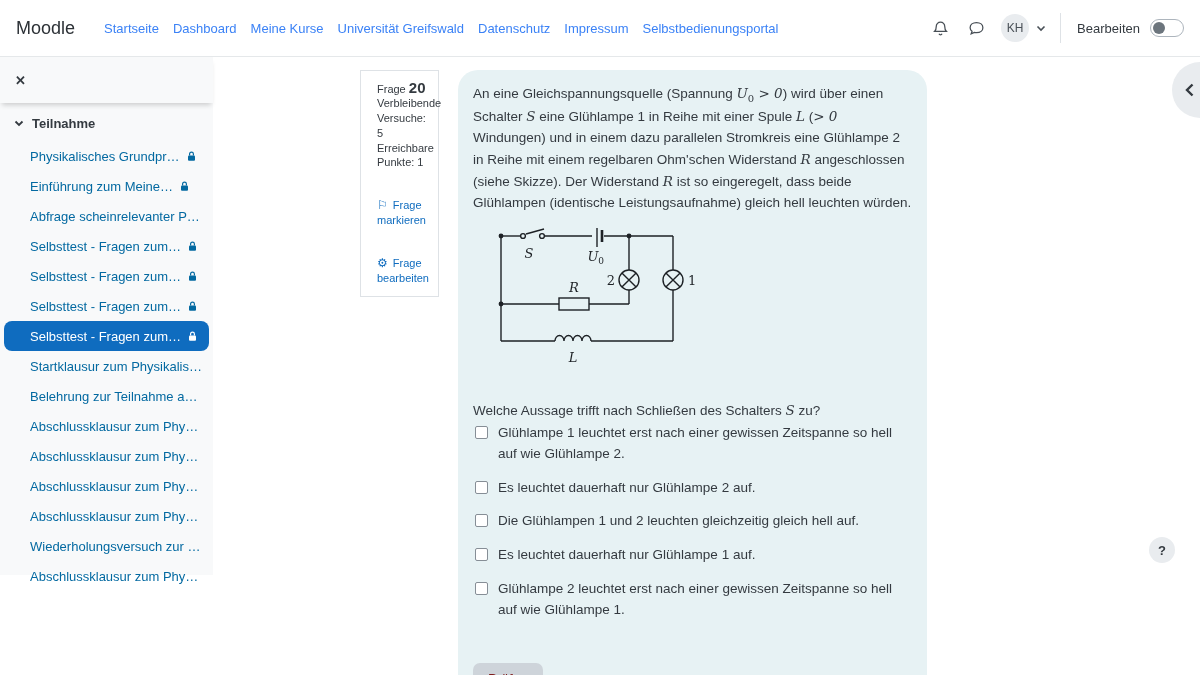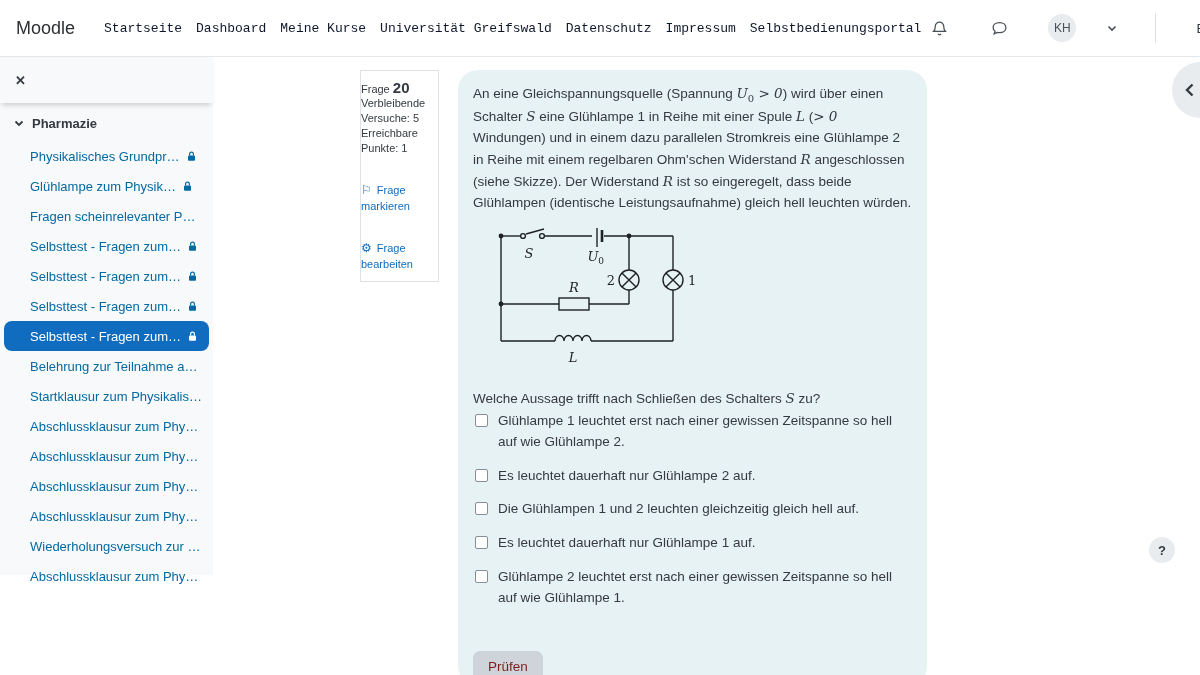--- a/index.html
+++ b/index.html
@@ -5,22 +5,22 @@
   * { margin:0; padding:0; box-sizing:border-box; }
   html,body { width:1200px; height:675px; background:#fff; overflow:hidden;
     font-family:"Liberation Sans", sans-serif; color:#343a40; }
 
   
   .navbar { position:absolute; left:0; top:0; width:1200px; height:57px;
     background:#fff; border-bottom:1px solid #e5e8ea; display:flex; align-items:center;
     padding:1px 16px; z-index:5; }
   .brand { font-size:18px; font-weight:500; color:#2c3136; margin-right:22px; cursor:pointer; }
   .nav-links { display:flex; list-style:none; align-items:center; }
-  .nav-links li { font-size:13px; color:#0f172a; padding:0 7px; cursor:pointer; white-space:nowrap;font-family:Liberation Mono, monospace; }
-  .nav-right { margin-left:auto; display:flex; align-items:center;gap:24px; }
+  .nav-links li { font-size:13px; color:#3b82f6; padding:0 7px; cursor:pointer; white-space:nowrap; }
+  .nav-right { margin-left:auto; display:flex; align-items:center; }
   .icon-btn { width:22px; height:22px; display:flex; align-items:center; justify-content:center;
     margin-right:14px; cursor:pointer; }
   .avatar { width:28px; height:28px; border-radius:50%; background:#e9ecef; color:#495057;
     font-size:12px; font-weight:500; display:flex; align-items:center; justify-content:center;
     margin-right:7px; cursor:pointer; }
   .caret { margin-right:14px; cursor:pointer; display:flex; align-items:center; }
   .nav-divider { width:1px; height:30px; background:#dee2e6; margin-right:16px; }
   .edit-label { font-size:13px; margin-right:10px; }
   .toggle { width:34px; height:18px; border:1px solid #adb5bd; border-radius:9px; background:#fff;
     position:relative; cursor:pointer; }
@@ -37,33 +37,33 @@
   .drawer-items { padding-top:4px; }
   .d-item { height:30px; display:flex; align-items:center; font-size:13px; color:#0369a1;
     padding:0 10px 0 30px; cursor:pointer; white-space:nowrap; }
   .d-item .lbl { overflow:hidden; text-overflow:ellipsis; }
   .d-item .lock { margin-left:7px; flex:0 0 auto; display:flex; }
   .d-item.active { background:#0f6cbf; color:#fff; border-radius:8px; margin:0 4px;
     padding:0 10px 0 26px; }
 
   
   .qinfo { position:absolute; left:360px; top:70px; width:79px; background:#fff;
-    border:1px solid #dee2e6; padding:8px 8px 10px 0; font-size:11px; color:#343a40; }
+    border:1px solid #dee2e6; padding:8px 8px 10px 16px; font-size:11px; color:#343a40; }
   .qinfo .qno { font-size:15px; font-weight:bold; }
   .qinfo .blk { line-height:1.35; }
   .qinfo .lnk { margin-top:27px; line-height:1.35; color:#0f6cbf; cursor:pointer; }
   .qinfo .ic { font-size:12px; margin-right:2px; }
 
   
   .qpanel { position:absolute; left:458px; top:70px; width:469px; background:#e7f2f4;
     border-radius:20px; padding:13px 15px 4px 15px; font-size:13.5px; line-height:1.55; }
   .math { font-family:"DejaVu Serif", serif; font-style:italic; }
   .math sub { font-style:normal; font-size:10px; }
   .circuit { margin:14px 0 2px 18px; display:block; }
-  .prompt { margin-top:20px; }
+  .prompt { margin-top:32px; }
   .options { margin-top:1px; }
   .opt { display:flex; align-items:flex-start; margin-bottom:13px; cursor:pointer; }
   .cbox { width:13px; height:13px; border:1px solid #868e96; border-radius:2px; background:#fff;
     margin:3px 10px 0 2px; flex:0 0 auto; cursor:pointer; }
   .submit-btn { margin-top:29px; background:#ced4da; color:#7f1d1d; border:none; border-radius:7px;
     padding:8px 15px; font-size:13.5px; font-family:"Liberation Sans",sans-serif; cursor:pointer; }
 
   
   .collapse-btn { position:absolute; right:0; top:62px; width:28px; height:56px;
     background:#e9ecef; border-radius:28px 0 0 28px; display:flex; align-items:center;
@@ -123,43 +123,43 @@
 <aside class="drawer">
   <div class="drawer-head">
     <span class="close-x">✕</span>
   </div>
   <div class="section-row">
     <span>
       <svg class="sicon" width="10" height="7" viewBox="0 0 10 7" fill="none" stroke="#343a40" stroke-width="1.8">
         <path d="M1.5 1.5 5 5l3.5-3.5"></path>
       </svg>
     </span>
-    <span class="section-title">Pharmazie</span>
+    <span class="section-title">Teilnahme</span>
   </div>
   <div class="drawer-items" id="drawer-items">
       <div class="d-item">
         <span class="lbl">Physikalisches Grundpr…</span>
         <span class="lock">
           <svg width="9" height="11" viewBox="0 0 9 11">
             <path d="M2.6 4.6V3a1.9 1.9 0 0 1 3.8 0v1.6" fill="none" stroke="currentColor" stroke-width="1.2"></path>
             <rect x="1" y="4.6" width="7" height="5.2" rx="1" fill="currentColor"></rect>
           </svg>
         </span>
       </div>
       <div class="d-item">
-        <span class="lbl">Glühlampe zum Physik…</span>
-        <span class="lock">
-          <svg width="9" height="11" viewBox="0 0 9 11">
-            <path d="M2.6 4.6V3a1.9 1.9 0 0 1 3.8 0v1.6" fill="none" stroke="currentColor" stroke-width="1.2"></path>
-            <rect x="1" y="4.6" width="7" height="5.2" rx="1" fill="currentColor"></rect>
-          </svg>
-        </span>
-      </div>
-      <div class="d-item">
-        <span class="lbl">Fragen scheinrelevanter P…</span>
+        <span class="lbl">Einführung zum Meine…</span>
+        <span class="lock">
+          <svg width="9" height="11" viewBox="0 0 9 11">
+            <path d="M2.6 4.6V3a1.9 1.9 0 0 1 3.8 0v1.6" fill="none" stroke="currentColor" stroke-width="1.2"></path>
+            <rect x="1" y="4.6" width="7" height="5.2" rx="1" fill="currentColor"></rect>
+          </svg>
+        </span>
+      </div>
+      <div class="d-item">
+        <span class="lbl">Abfrage scheinrelevanter P…</span>
       </div>
       <div class="d-item">
         <span class="lbl">Selbsttest - Fragen zum…</span>
         <span class="lock">
           <svg width="9" height="11" viewBox="0 0 9 11">
             <path d="M2.6 4.6V3a1.9 1.9 0 0 1 3.8 0v1.6" fill="none" stroke="currentColor" stroke-width="1.2"></path>
             <rect x="1" y="4.6" width="7" height="5.2" rx="1" fill="currentColor"></rect>
           </svg>
         </span>
       </div>
@@ -184,24 +184,24 @@
       <div class="d-item active">
         <span class="lbl">Selbsttest - Fragen zum…</span>
         <span class="lock">
           <svg width="9" height="11" viewBox="0 0 9 11">
             <path d="M2.6 4.6V3a1.9 1.9 0 0 1 3.8 0v1.6" fill="none" stroke="currentColor" stroke-width="1.2"></path>
             <rect x="1" y="4.6" width="7" height="5.2" rx="1" fill="currentColor"></rect>
           </svg>
         </span>
       </div>
       <div class="d-item">
+        <span class="lbl">Startklausur zum Physikalis…</span>
+      </div>
+      <div class="d-item">
         <span class="lbl">Belehrung zur Teilnahme an…</span>
-      </div>
-      <div class="d-item">
-        <span class="lbl">Startklausur zum Physikalis…</span>
       </div>
       <div class="d-item">
         <span class="lbl">Abschlussklausur zum Phys…</span>
       </div>
       <div class="d-item">
         <span class="lbl">Abschlussklausur zum Phys…</span>
       </div>
       <div class="d-item">
         <span class="lbl">Abschlussklausur zum Phys…</span>
       </div>

